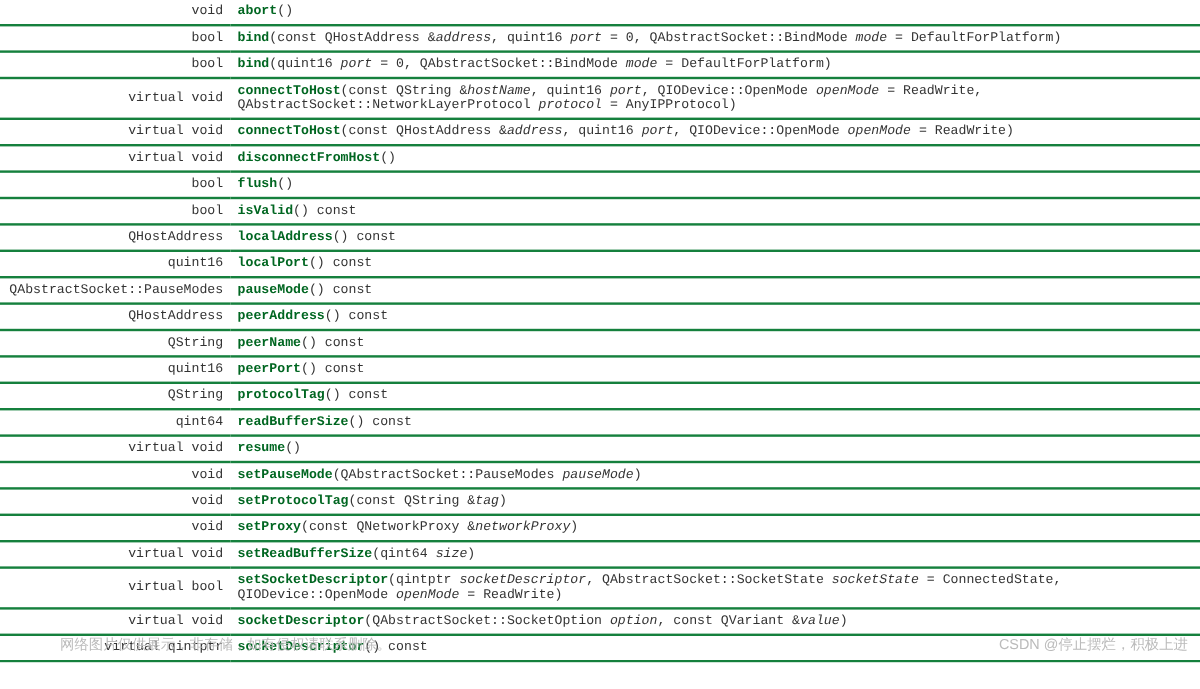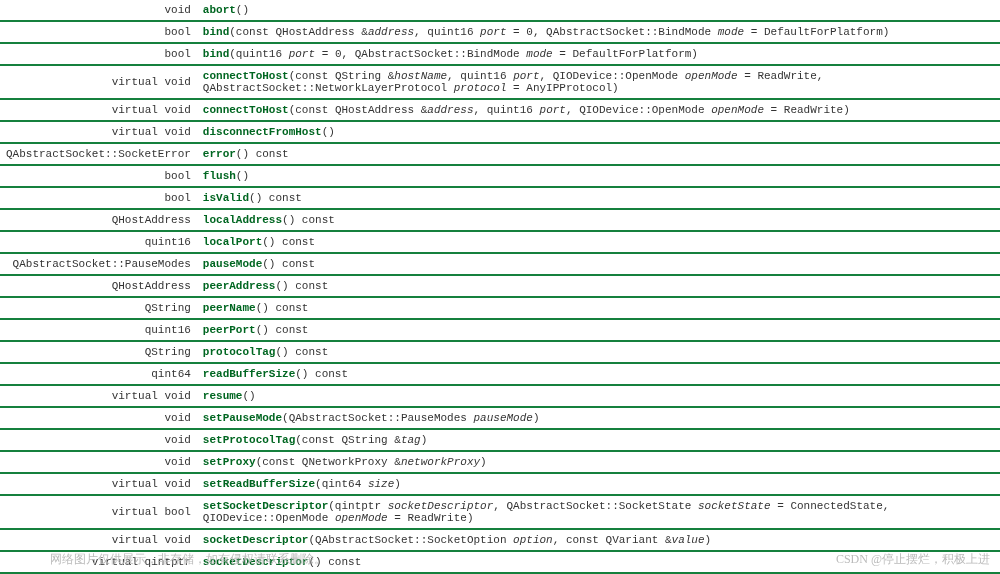--- a/index.html
+++ b/index.html
@@ -42,21 +42,21 @@
     color: #bbb;
     font-family: "Microsoft YaHei", Arial, sans-serif;
     font-size: 12px;
     margin-top: 28px;
   }
   .watermark-right {
     position: absolute;
     right: 10px;
     bottom: 6px;
     color: #bbb;
-    font-family: Liberation Serif, serif;
+    font-family: Liberation Sans, sans-serif;
     font-size: 12px;
   }
 </style>
 </head>
 <body>
 
 <table class="api-table">
   <tbody id="api-body">
       <tr>
         <td class="ret-col">void</td>
@@ -74,24 +74,20 @@
         <td class="ret-col">virtual void</td>
         <td class="sig-col"><span class="fn"><a href="#">connectToHost</a></span><span>(const QString &amp;<span class="param-name">hostName</span>, quint16 <span class="param-name">port</span>, QIODevice::OpenMode <span class="param-name">openMode</span> = ReadWrite, QAbstractSocket::NetworkLayerProtocol <span class="param-name">protocol</span> = AnyIPProtocol)</span></td>
       </tr>
       <tr>
         <td class="ret-col">virtual void</td>
         <td class="sig-col"><span class="fn"><a href="#">connectToHost</a></span><span>(const QHostAddress &amp;<span class="param-name">address</span>, quint16 <span class="param-name">port</span>, QIODevice::OpenMode <span class="param-name">openMode</span> = ReadWrite)</span></td>
       </tr>
       <tr>
         <td class="ret-col">virtual void</td>
         <td class="sig-col"><span class="fn"><a href="#">disconnectFromHost</a></span><span>()</span></td>
-      </tr>
-      <tr>
-        <td class="ret-col">QAbstractSocket::SocketError</td>
-        <td class="sig-col"><span class="fn"><a href="#">error</a></span><span>() const</span></td>
       </tr>
       <tr>
         <td class="ret-col">bool</td>
         <td class="sig-col"><span class="fn"><a href="#">flush</a></span><span>()</span></td>
       </tr>
       <tr>
         <td class="ret-col">bool</td>
         <td class="sig-col"><span class="fn"><a href="#">isValid</a></span><span>() const</span></td>
       </tr>
       <tr>

